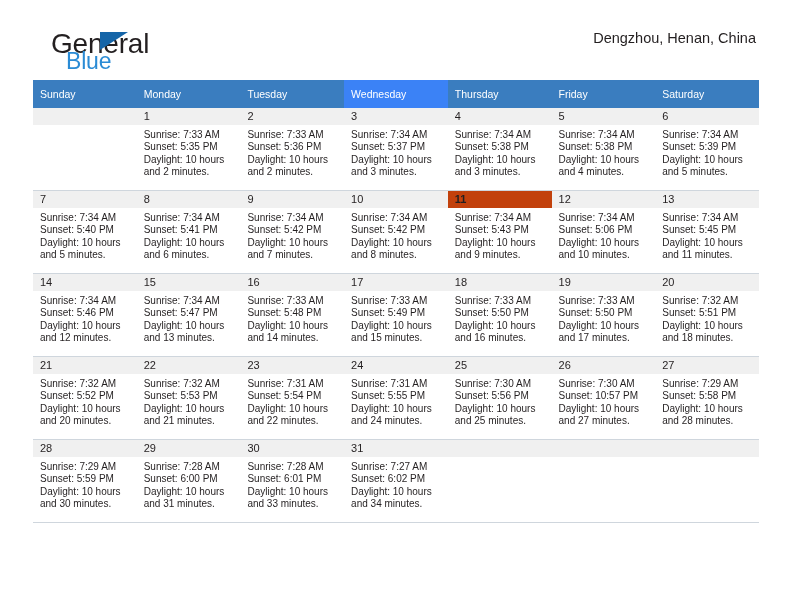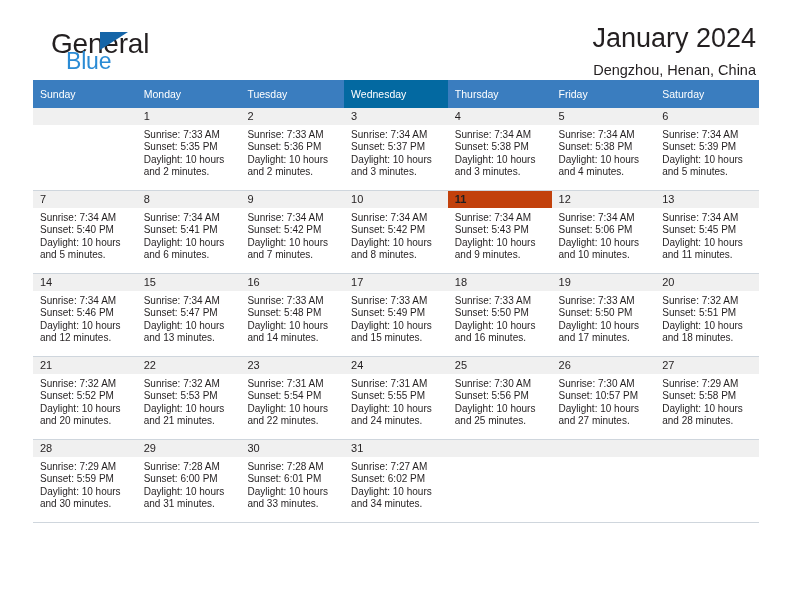--- a/index.html
+++ b/index.html
@@ -149,33 +149,32 @@
 
   <div class="header">
 
     <div class="logo">
       <span class="logo-general">General</span>
       <span class="logo-tri" style="border-left-color: rgb(21, 101, 168);"></span>
       <span class="logo-blue" style="color: rgb(42, 139, 213);">Blue</span>
     </div>
 
     <div class="title-block">
-      <h1 class="cal-title">January 2024</h1>
       <h2 class="cal-subtitle">Dengzhou, Henan, China</h2>
     </div>
 
   </div>
 
   <table class="calendar">
     <thead>
       <tr>
         <th style="background: rgb(58, 125, 191);">Sunday</th>
         <th style="background: rgb(58, 125, 191);">Monday</th>
         <th style="background: rgb(58, 125, 191);">Tuesday</th>
-        <th style="background: #0369a1;">Wednesday</th>
+        <th style="background: #3b82f6;">Wednesday</th>
         <th style="background: rgb(58, 125, 191);">Thursday</th>
         <th style="background: rgb(58, 125, 191);">Friday</th>
         <th style="background: rgb(58, 125, 191);">Saturday</th>
       </tr>
     </thead>
     <tbody>
         <tr class="week-row">
           <td class="empty" style="border-bottom-color: rgb(207, 214, 221); border-top-color: rgb(207, 214, 221);">
             <div class="cell">
               <div class="daynum-bar" style="background: rgb(240, 240, 240);"></div>

